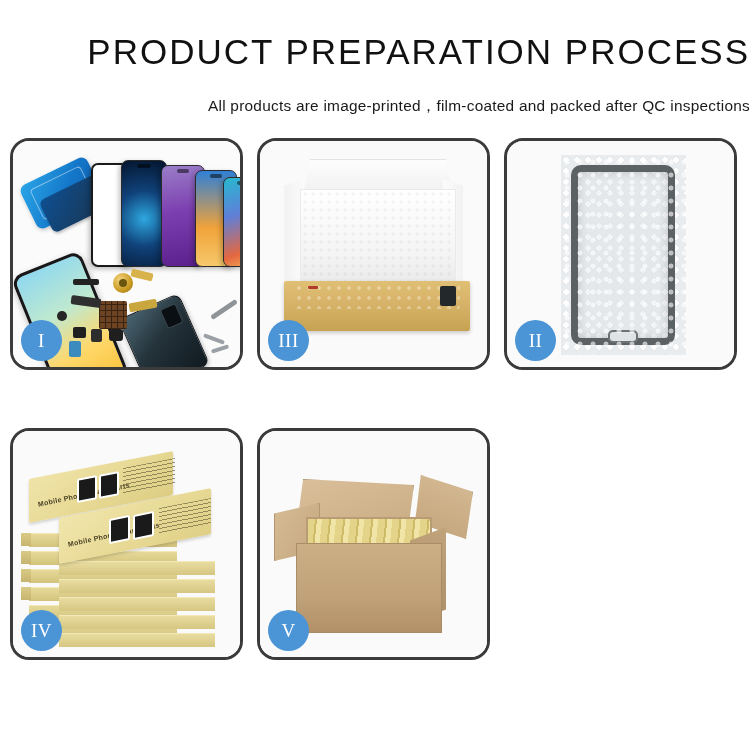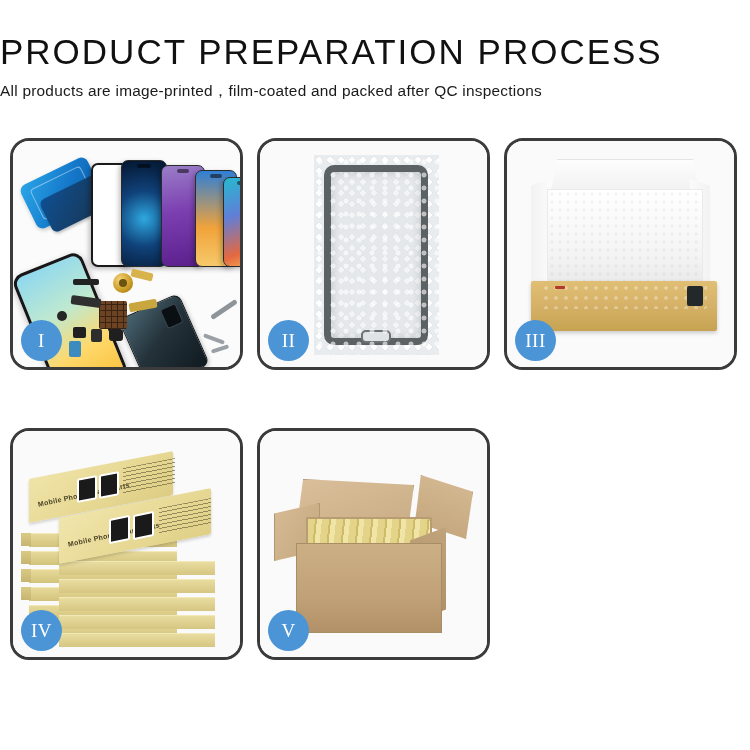--- a/index.html
+++ b/index.html
@@ -6,32 +6,32 @@
   body{
     width:750px;height:750px;
     background:#ffffff;
     font-family:"Liberation Sans","DejaVu Sans",sans-serif;
     overflow:hidden;
     position:relative;
   }
   .page{width:750px;height:750px;position:relative;}
 
   
-  .header{ padding-top:34px; text-align:left; }
+  .header{ padding-top:34px; text-align:right; }
   .title{
     font-size:35px;
     font-weight:500;
     letter-spacing:2.0px;
     color:#111111;
     line-height:1.05;
     white-space:nowrap;
     font-family:"Liberation Sans","DejaVu Sans",sans-serif;
   }
   .subtitle{
-    margin-top:10px;
+    margin-top:25px;
     font-size:15.4px;
     font-weight:400;
     letter-spacing:.25px;
     color:#1a1a1a;
     white-space:nowrap;
     font-family:"Liberation Sans","DejaVu Sans",sans-serif;
   }
 
   
   .grid{
@@ -381,38 +381,38 @@
           <div class="sp-f"></div>
           <div class="sp-g"></div>
           <div class="sp-h"></div>
         </div>
       </div>
       <div class="badge">I</div>
     </div>
 
     <div class="panel">
       <div class="panel-inner">
-        <div class="bubble-bg"></div>
-        <div class="screen-out"></div>
-        <div class="bubble-ov"></div>
-      </div>
-      <div class="badge">II</div>
-    </div>
-
-    <div class="panel">
-      <div class="panel-inner">
         <div class="k-lidtop"></div>
         <div class="k-sideL"></div>
         <div class="k-sideR"></div>
         <div class="foam"></div>
         <div class="k-tray"></div>
         <div class="k-trayin"></div>
         <div class="k-red"></div>
       </div>
       <div class="badge">III</div>
+    </div>
+
+    <div class="panel">
+      <div class="panel-inner">
+        <div class="bubble-bg"></div>
+        <div class="screen-out"></div>
+        <div class="bubble-ov"></div>
+      </div>
+      <div class="badge">II</div>
     </div>
 
     <div class="panel">
       <div class="panel-inner">
         <div class="stack">
 
           <div class="s-edge" style="top:176px;"></div>
           <div class="s-edge" style="top:158px;"></div>
           <div class="s-edge" style="top:140px;"></div>
           <div class="s-edge" style="top:122px;"></div>

